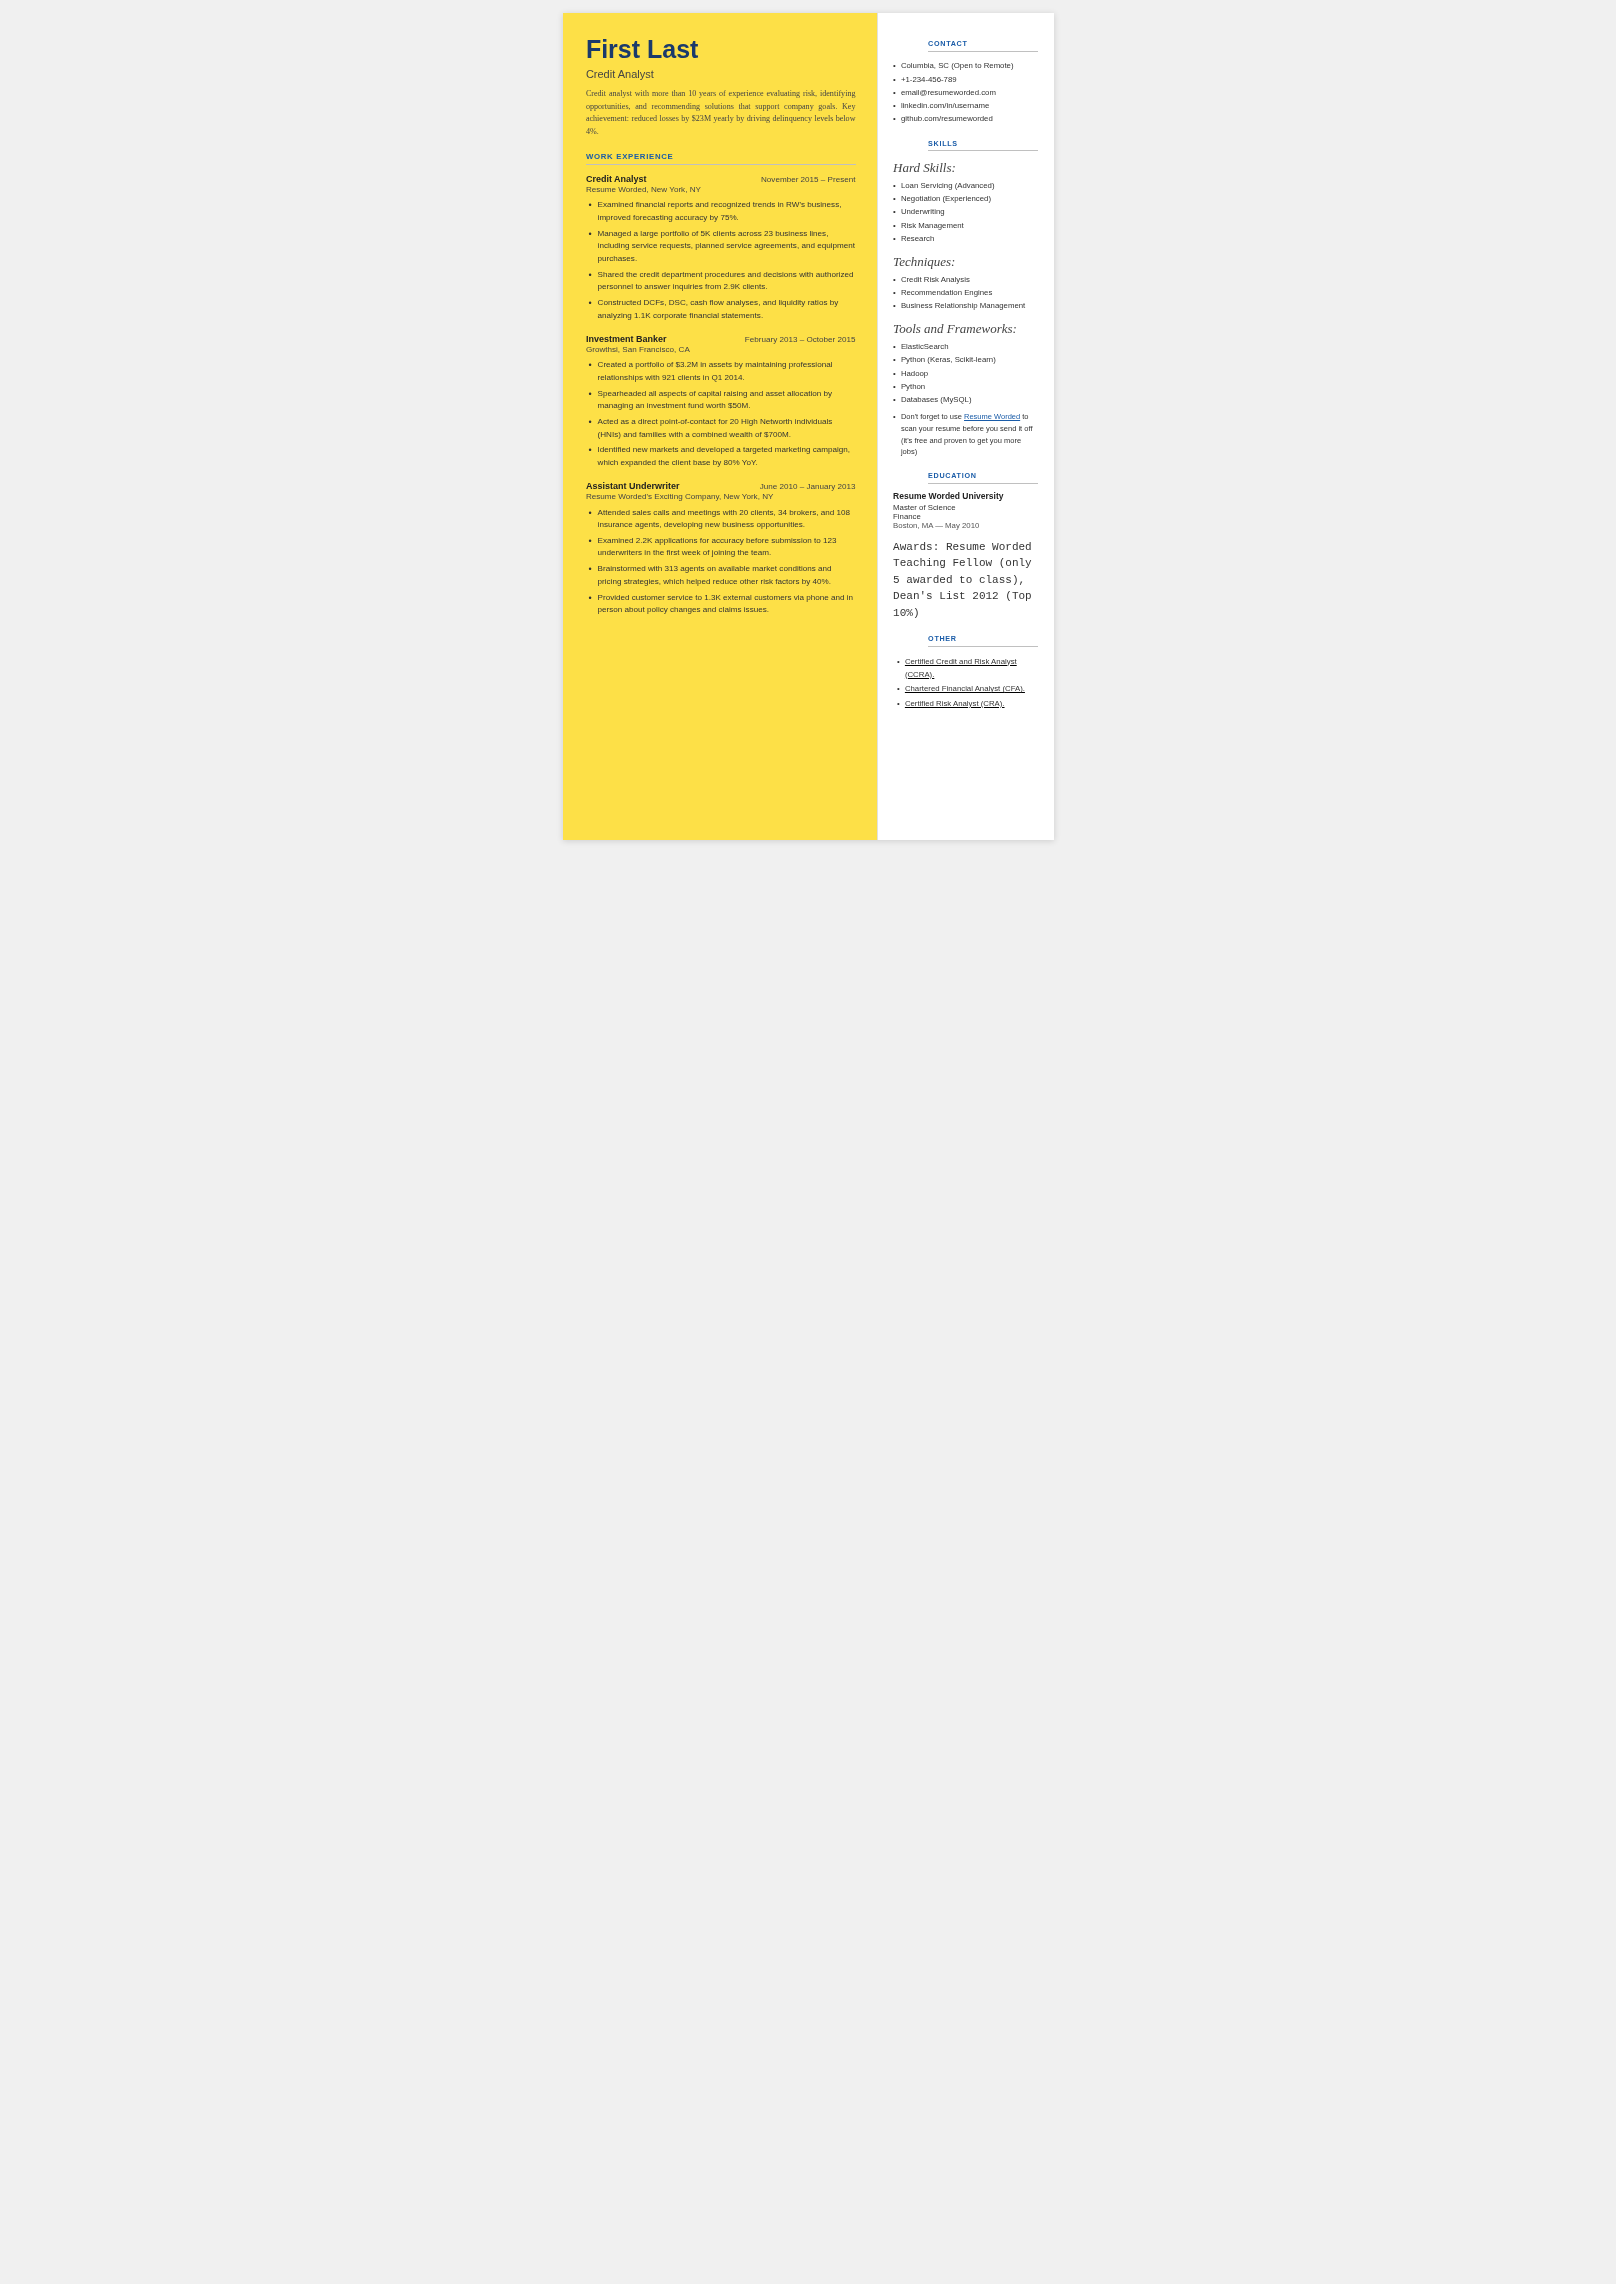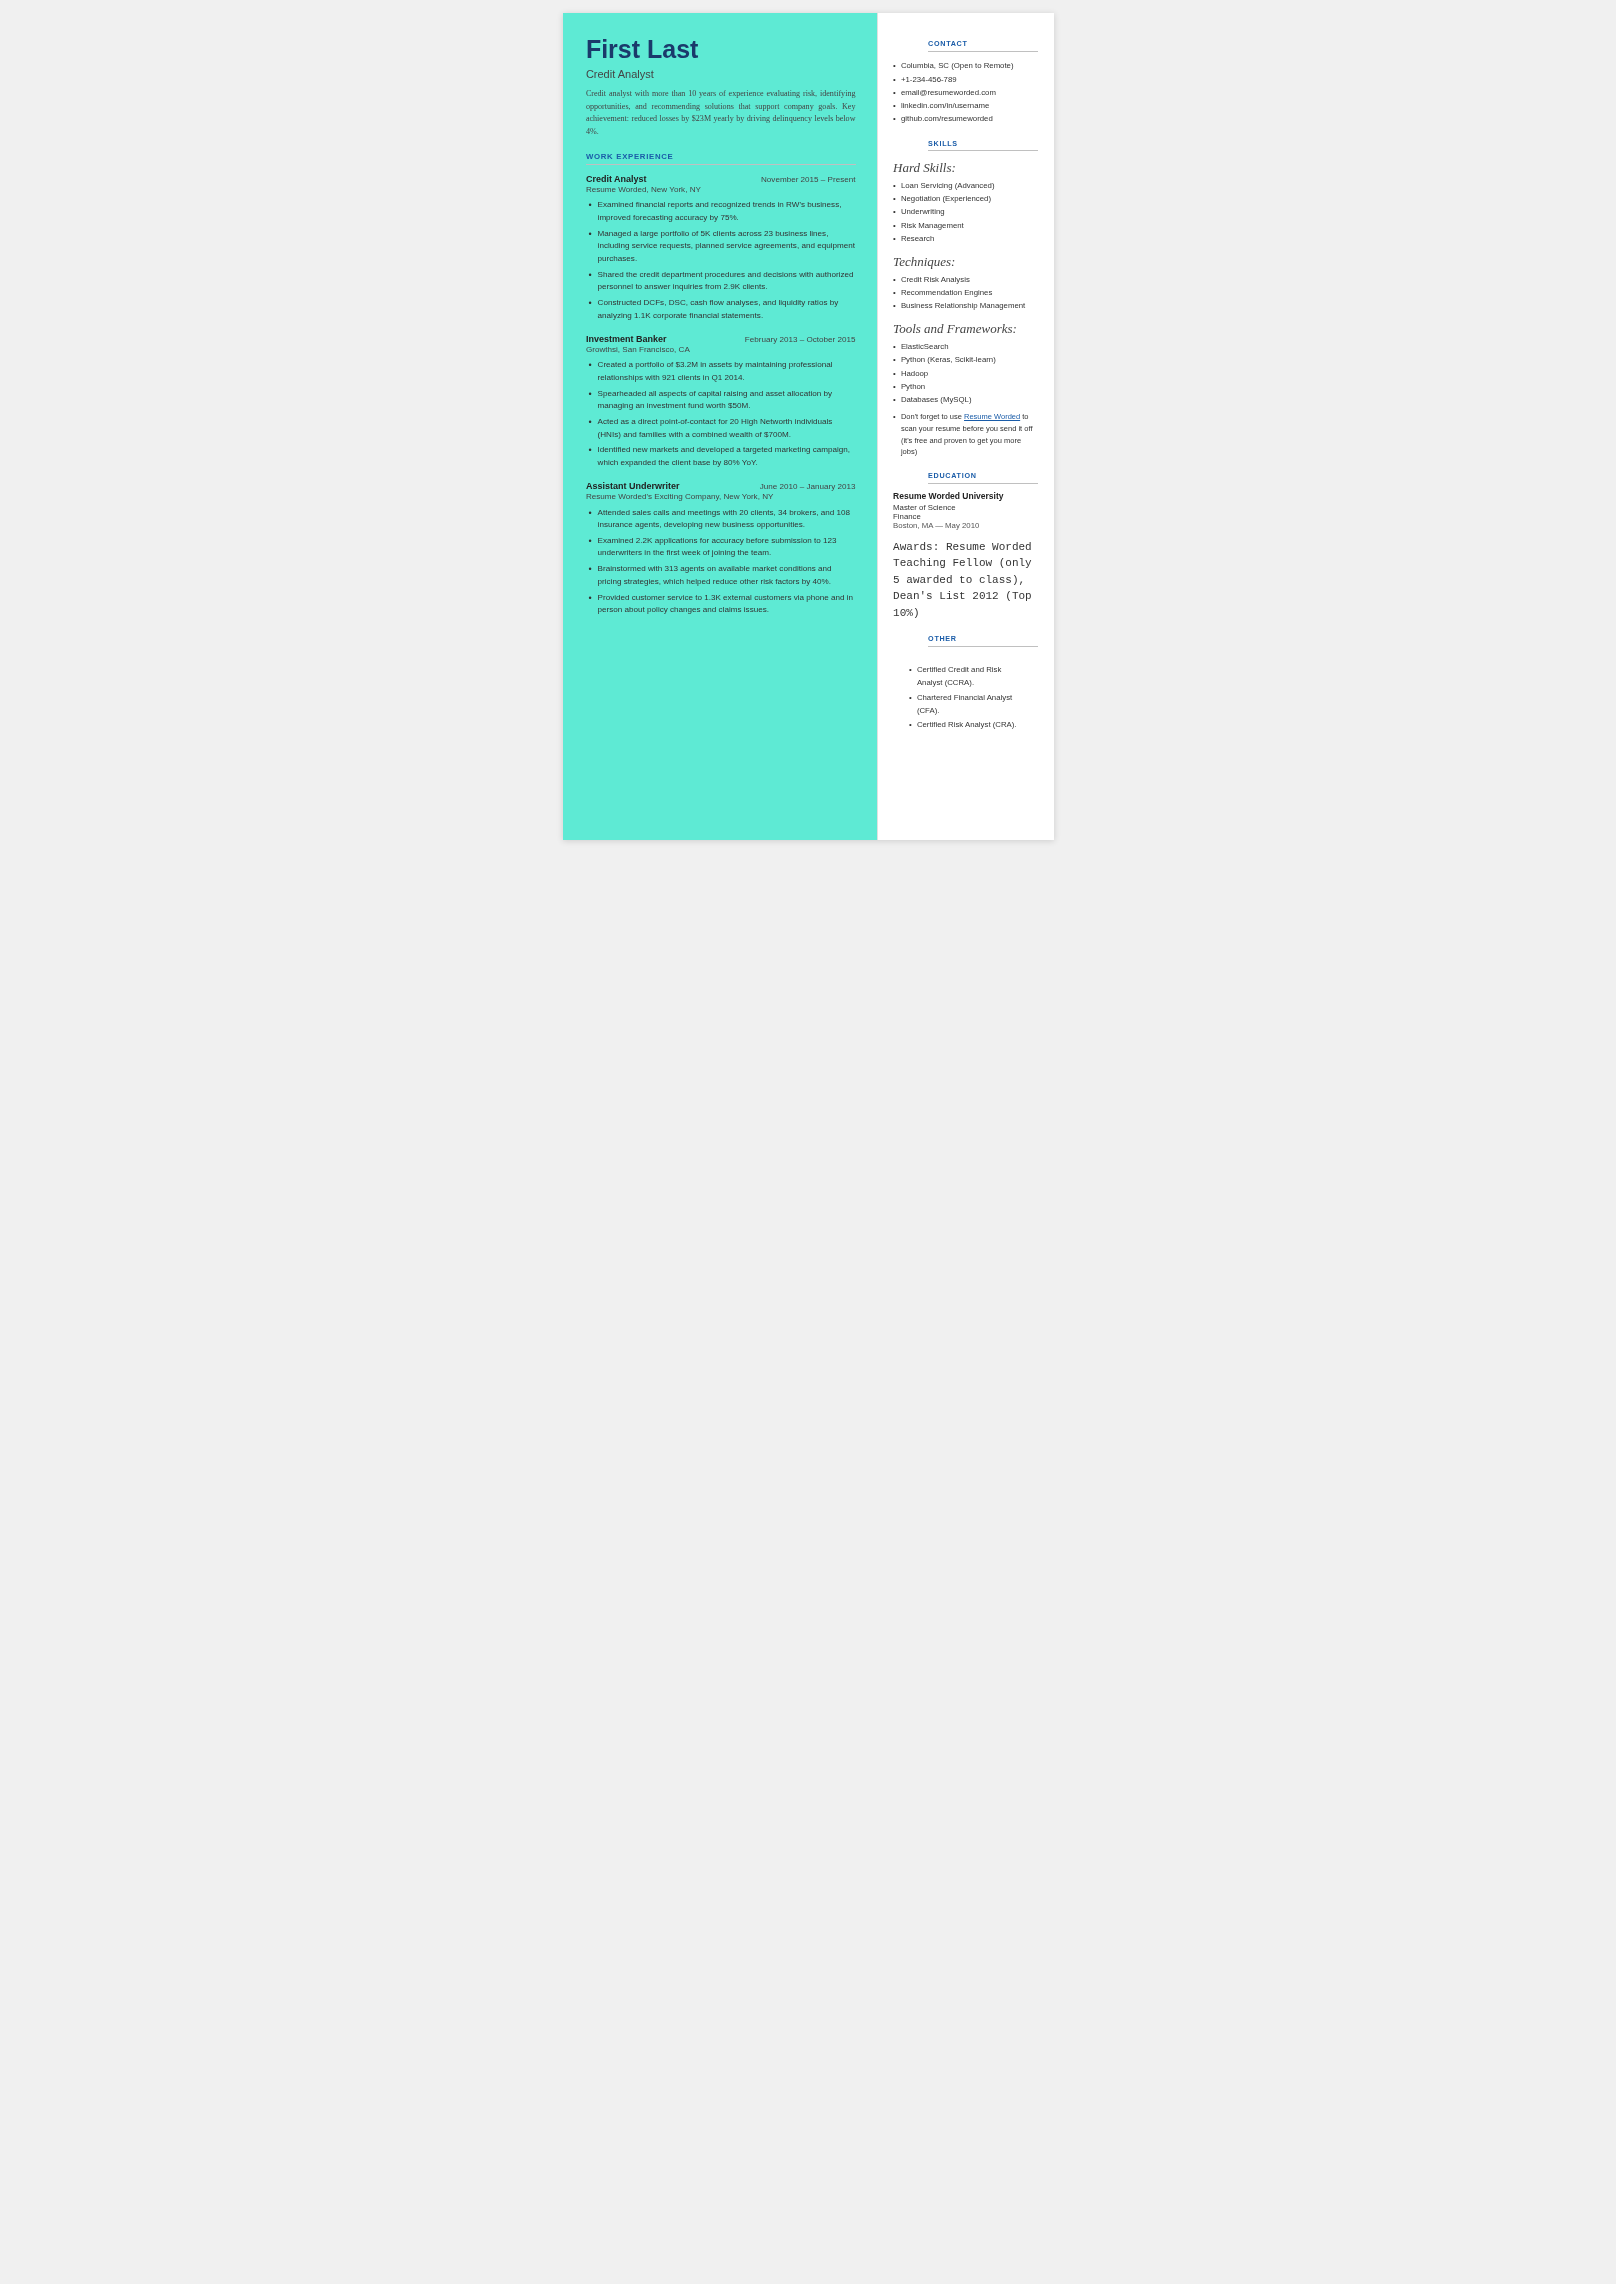--- a/index.html
+++ b/index.html
@@ -5,21 +5,21 @@
     * { margin: 0; padding: 0; box-sizing: border-box; }
     body {
       font-family: 'Georgia', serif;
       background: #f0f0f0;
       display: flex;
       justify-content: center;
       align-items: flex-start;
       padding: 13px;
     }
     .page {
-      background: #5eead4;
+      background: #fde047;
       width: 491px;
       min-height: 827px;
       display: flex;
       box-shadow: 0 1.3px 6.5px rgba(0,0,0,0.15);
     }
     
     .left-col {
       flex: 1;
       padding: 23.4px 21px 23.4px 23.4px;
       border-right: 0.7px solid #e0e0e0;
@@ -219,21 +219,22 @@
     }
     .edu-awards {
       font-size: 11px;
       color: #333;
       font-family: Liberation Mono, monospace;
       line-height: 1.5;
     }
     .other-list {
       list-style: none;
       padding: 0;
-      margin: 16px;
+      margin: 4px;
+      text-decoration: underline;
     }
     .other-list li {
       font-size: 7.8px;
       color: #333;
       font-family: Arial, sans-serif;
       line-height: 1.7;
       padding-left: 7.8px;
       position: relative;
       margin-bottom: 1.3px;
     }

